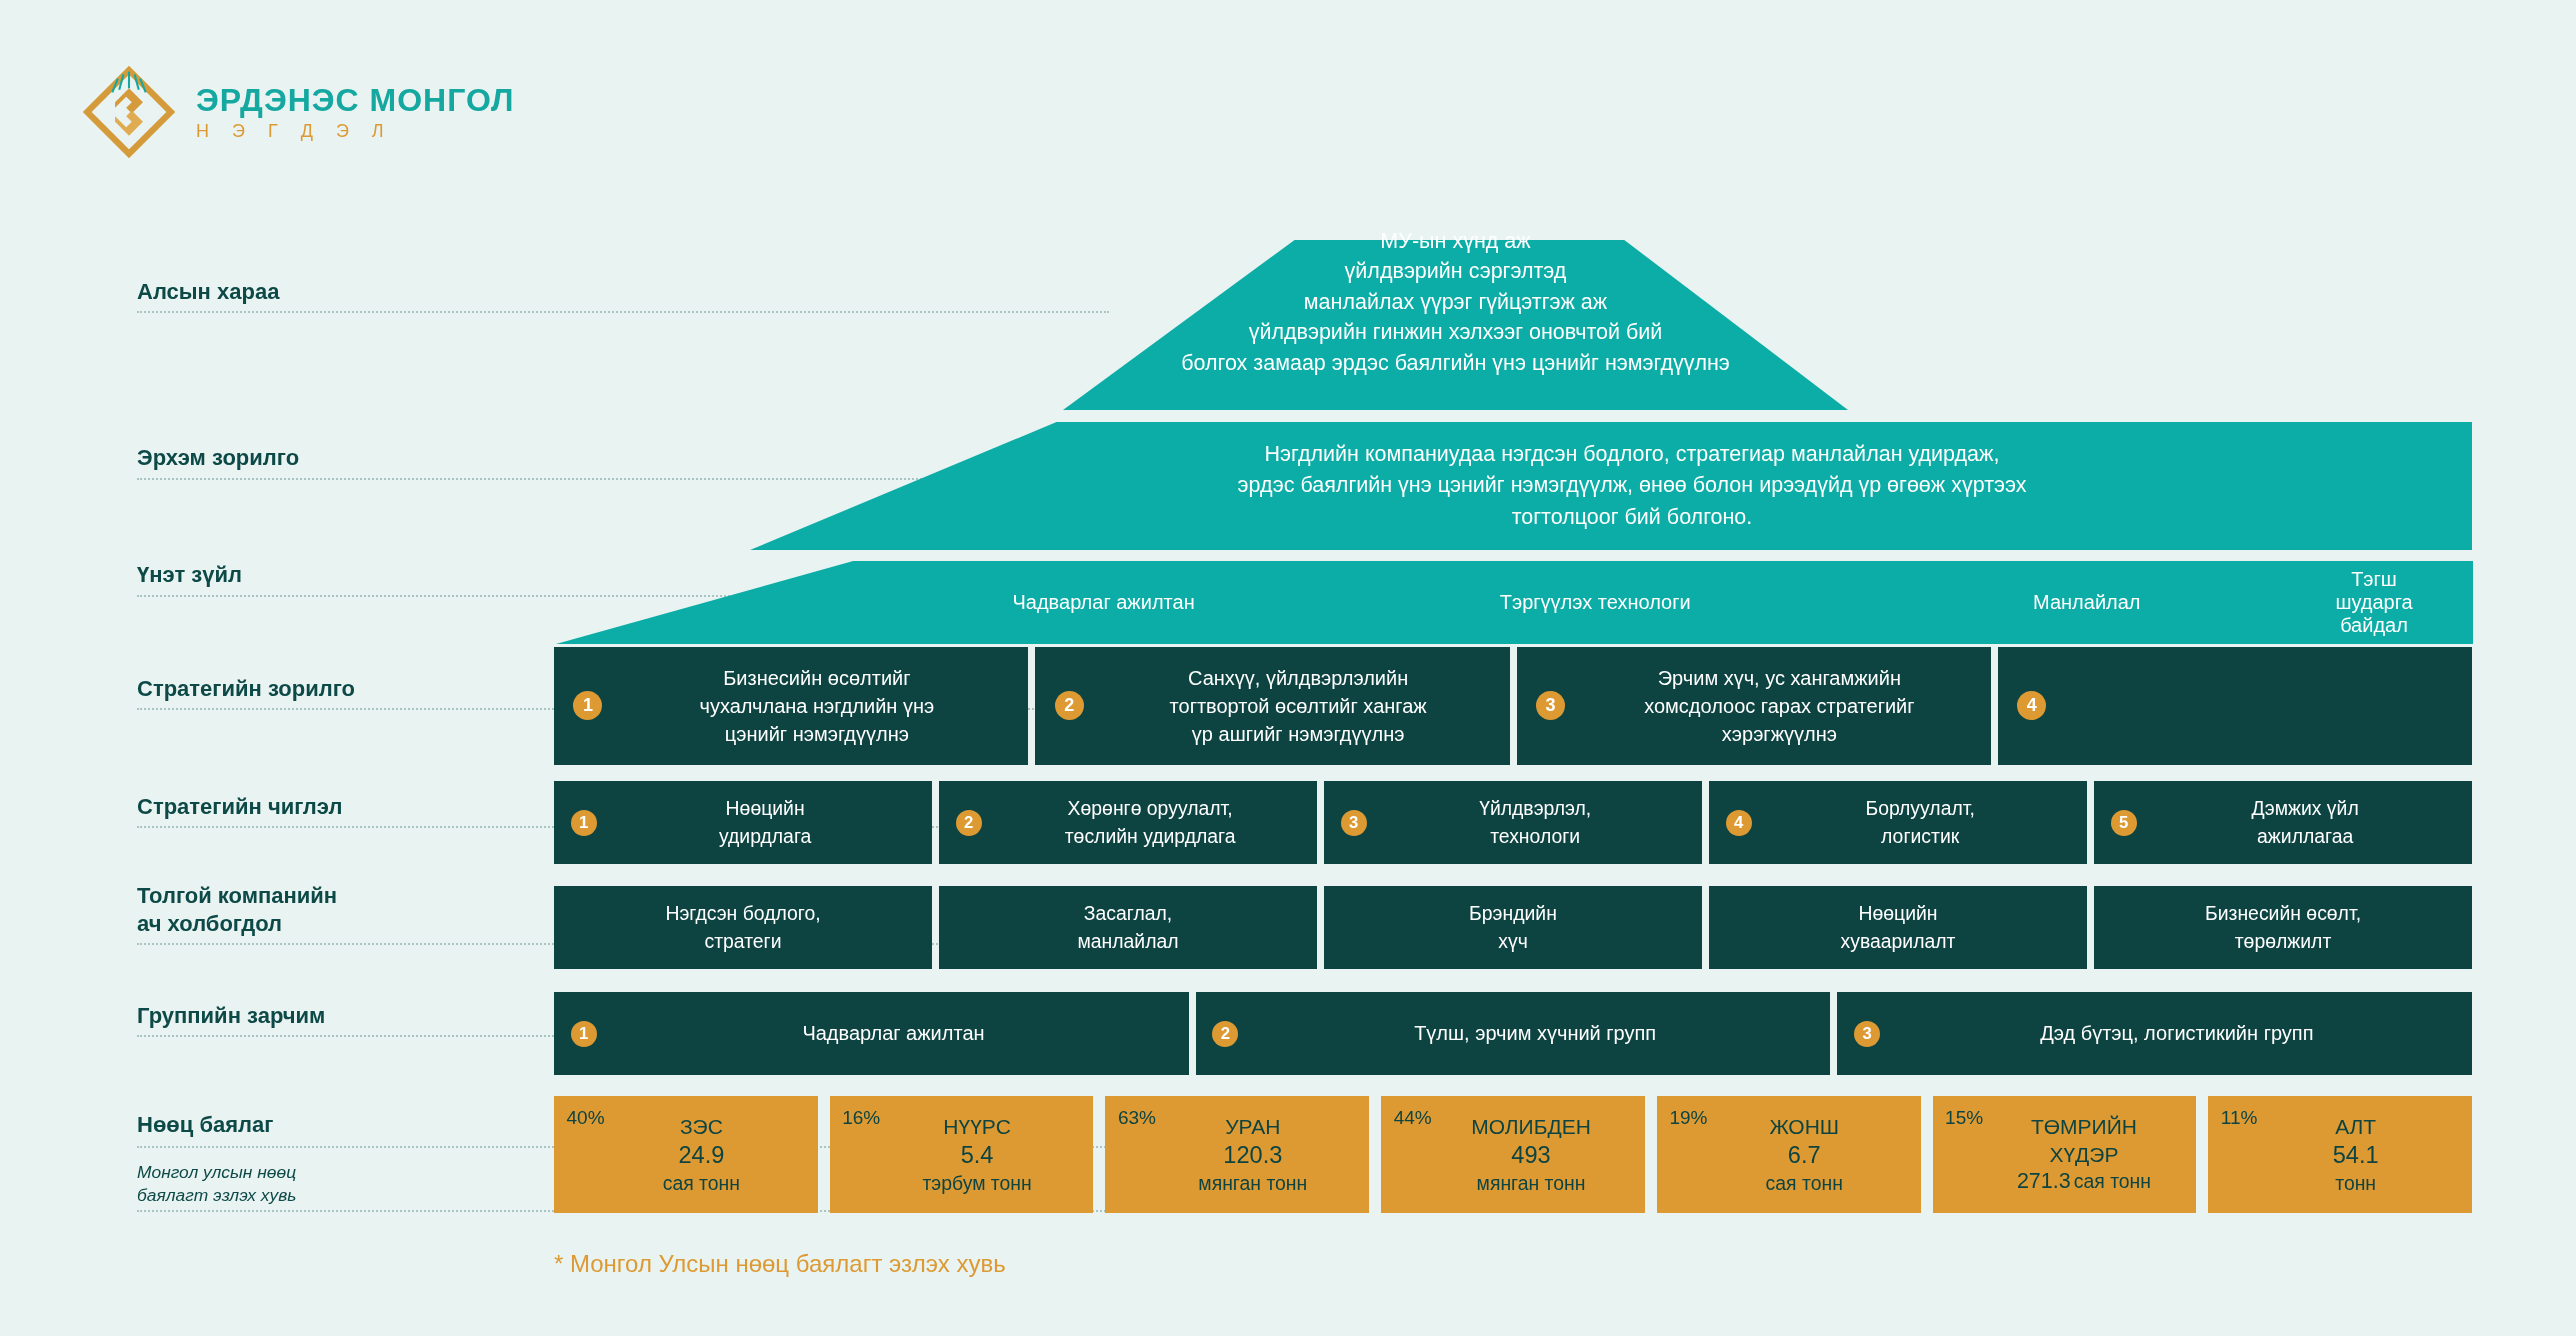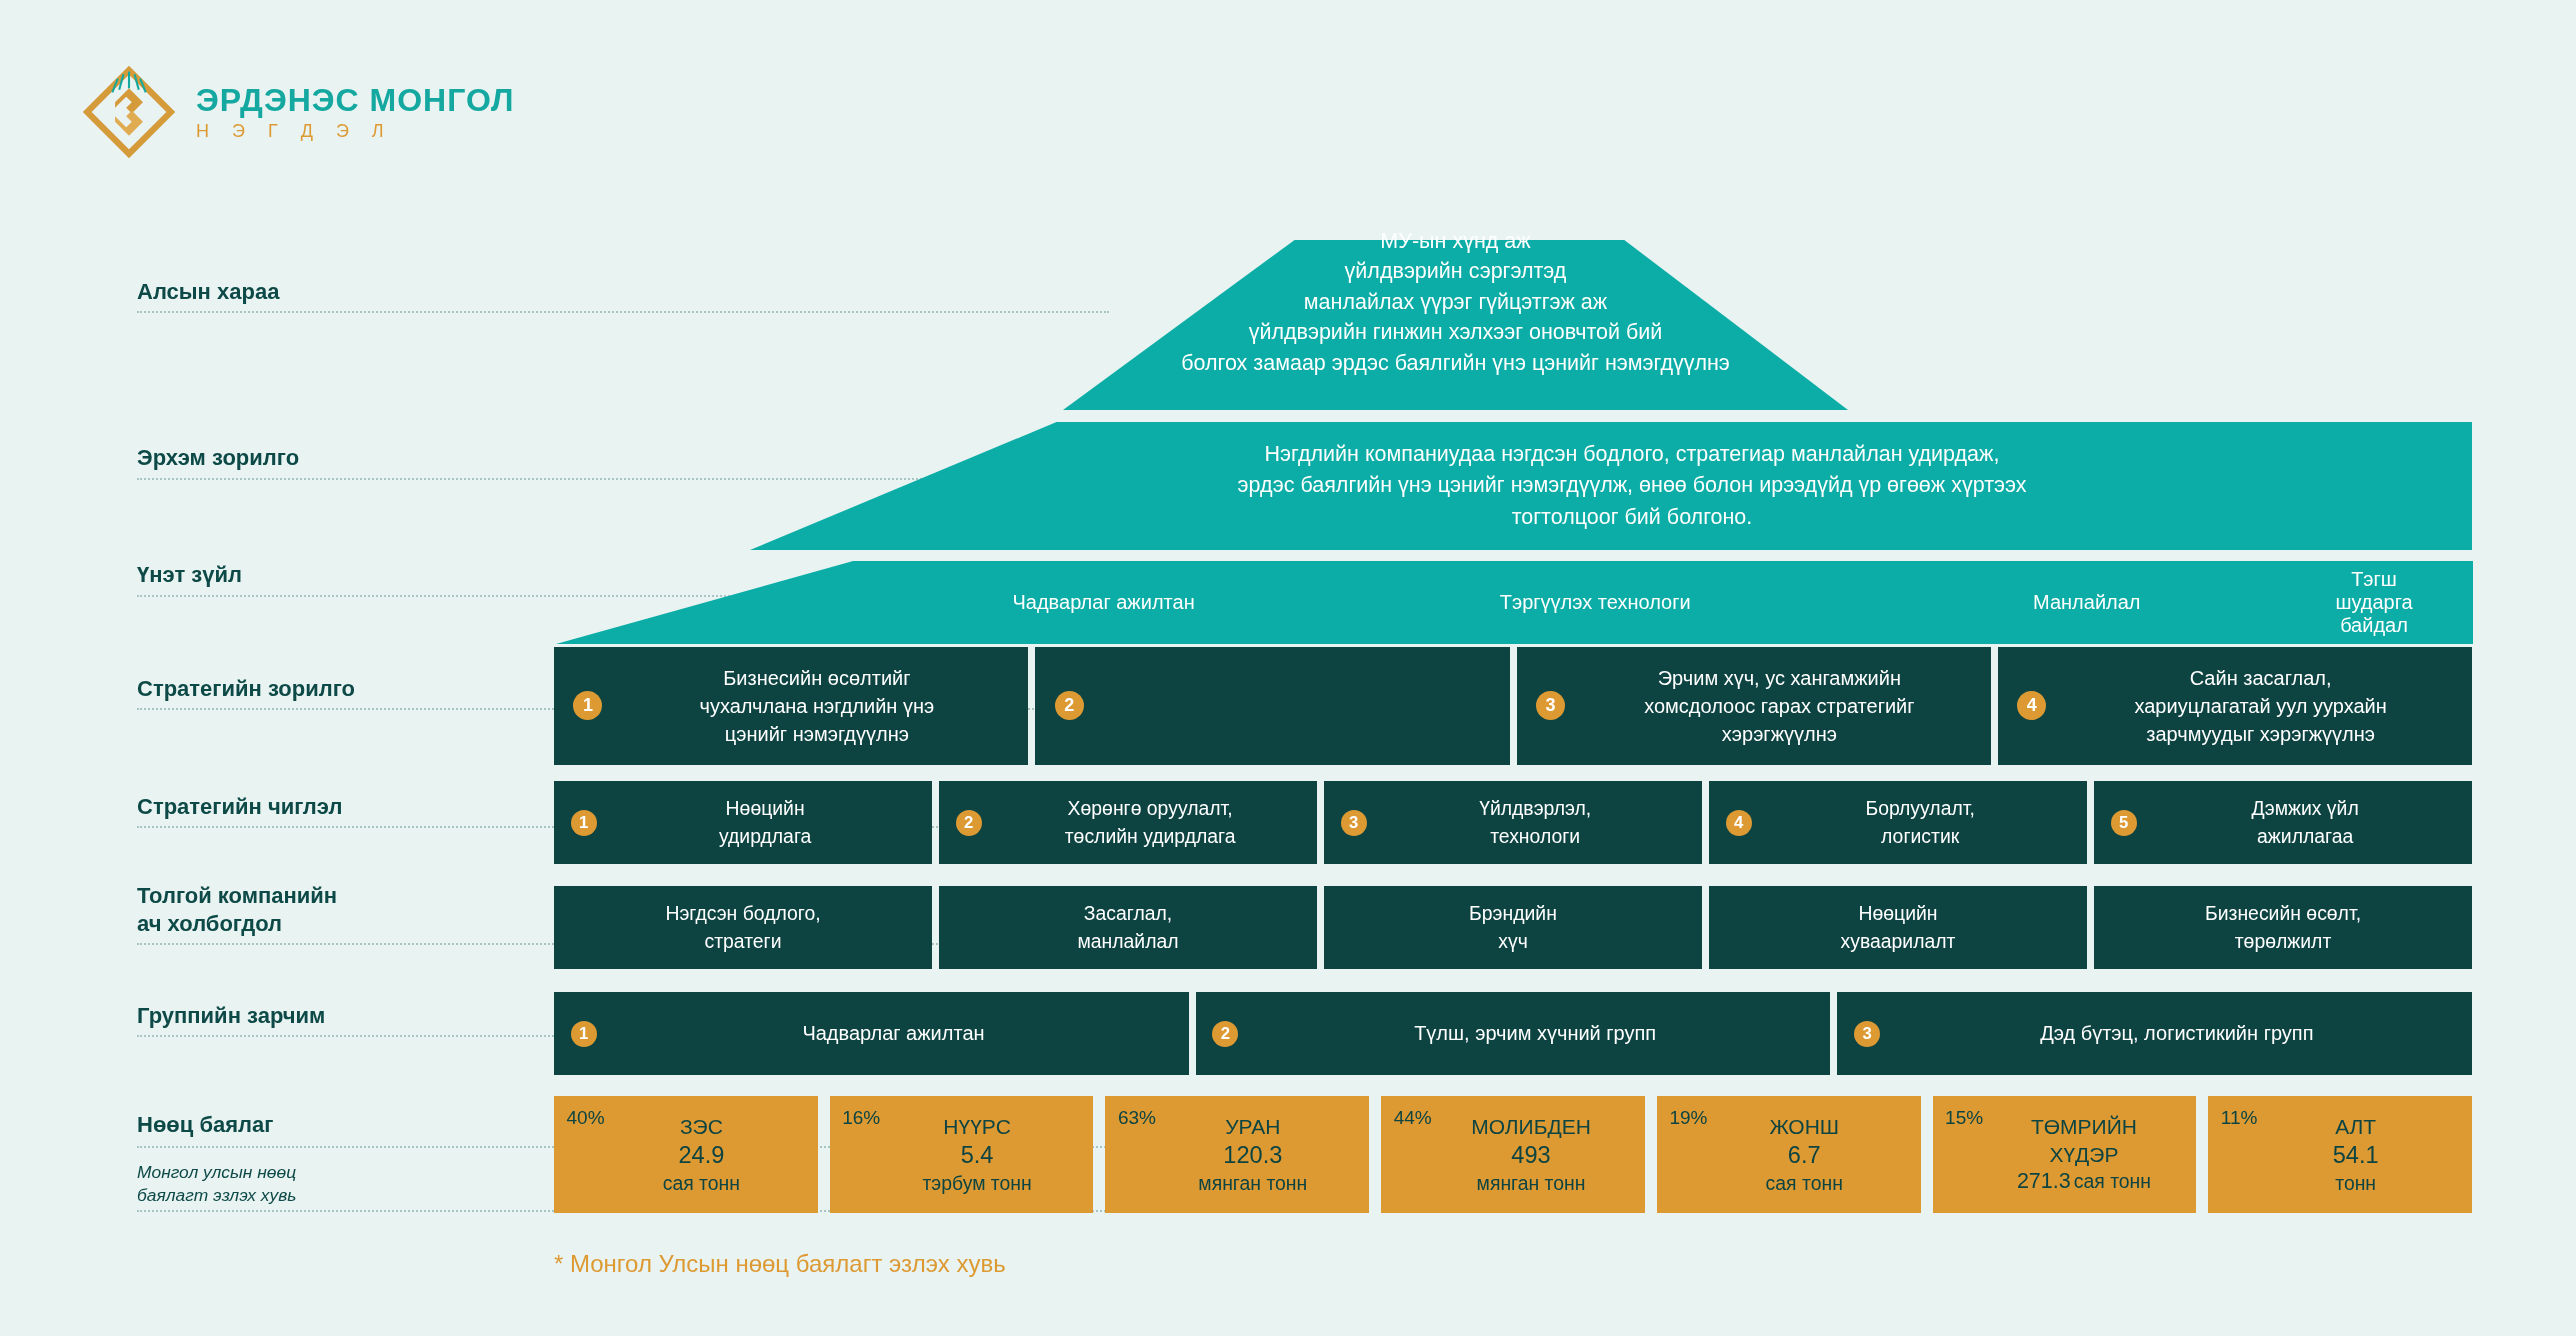--- a/index.html
+++ b/index.html
@@ -214,32 +214,32 @@
 
 <div class="band" id="goals-row">
   <div class="cell dark" style="flex:1 1 0">
     <span class="badge">1</span>
     <span class="txt">Бизнесийн өсөлтийг
 чухалчлана нэгдлийн үнэ
 цэнийг нэмэгдүүлнэ</span>
   </div>
   <div class="cell dark" style="flex:1 1 0">
     <span class="badge">2</span>
+    <span class="txt">Санхүү, үйлдвэрлэлийн
+тогтвортой өсөлтийг хангаж
+үр ашгийг нэмэгдүүлнэ</span>
   </div>
   <div class="cell dark" style="flex:1 1 0">
     <span class="badge">3</span>
     <span class="txt">Эрчим хүч, ус хангамжийн
 хомсдолоос гарах стратегийг
 хэрэгжүүлнэ</span>
   </div>
   <div class="cell dark" style="flex:1 1 0">
     <span class="badge">4</span>
-    <span class="txt">Сайн засаглал,
-хариуцлагатай уул уурхайн
-зарчмуудыг хэрэгжүүлнэ</span>
   </div>
 </div>
 
 <div class="band" id="dirs-row">
   <div class="cell dark" style="flex:1 1 0">
     <span class="badge">1</span>
     <span class="txt">Нөөцийн
 удирдлага</span>
   </div>
   <div class="cell dark" style="flex:1 1 0">

